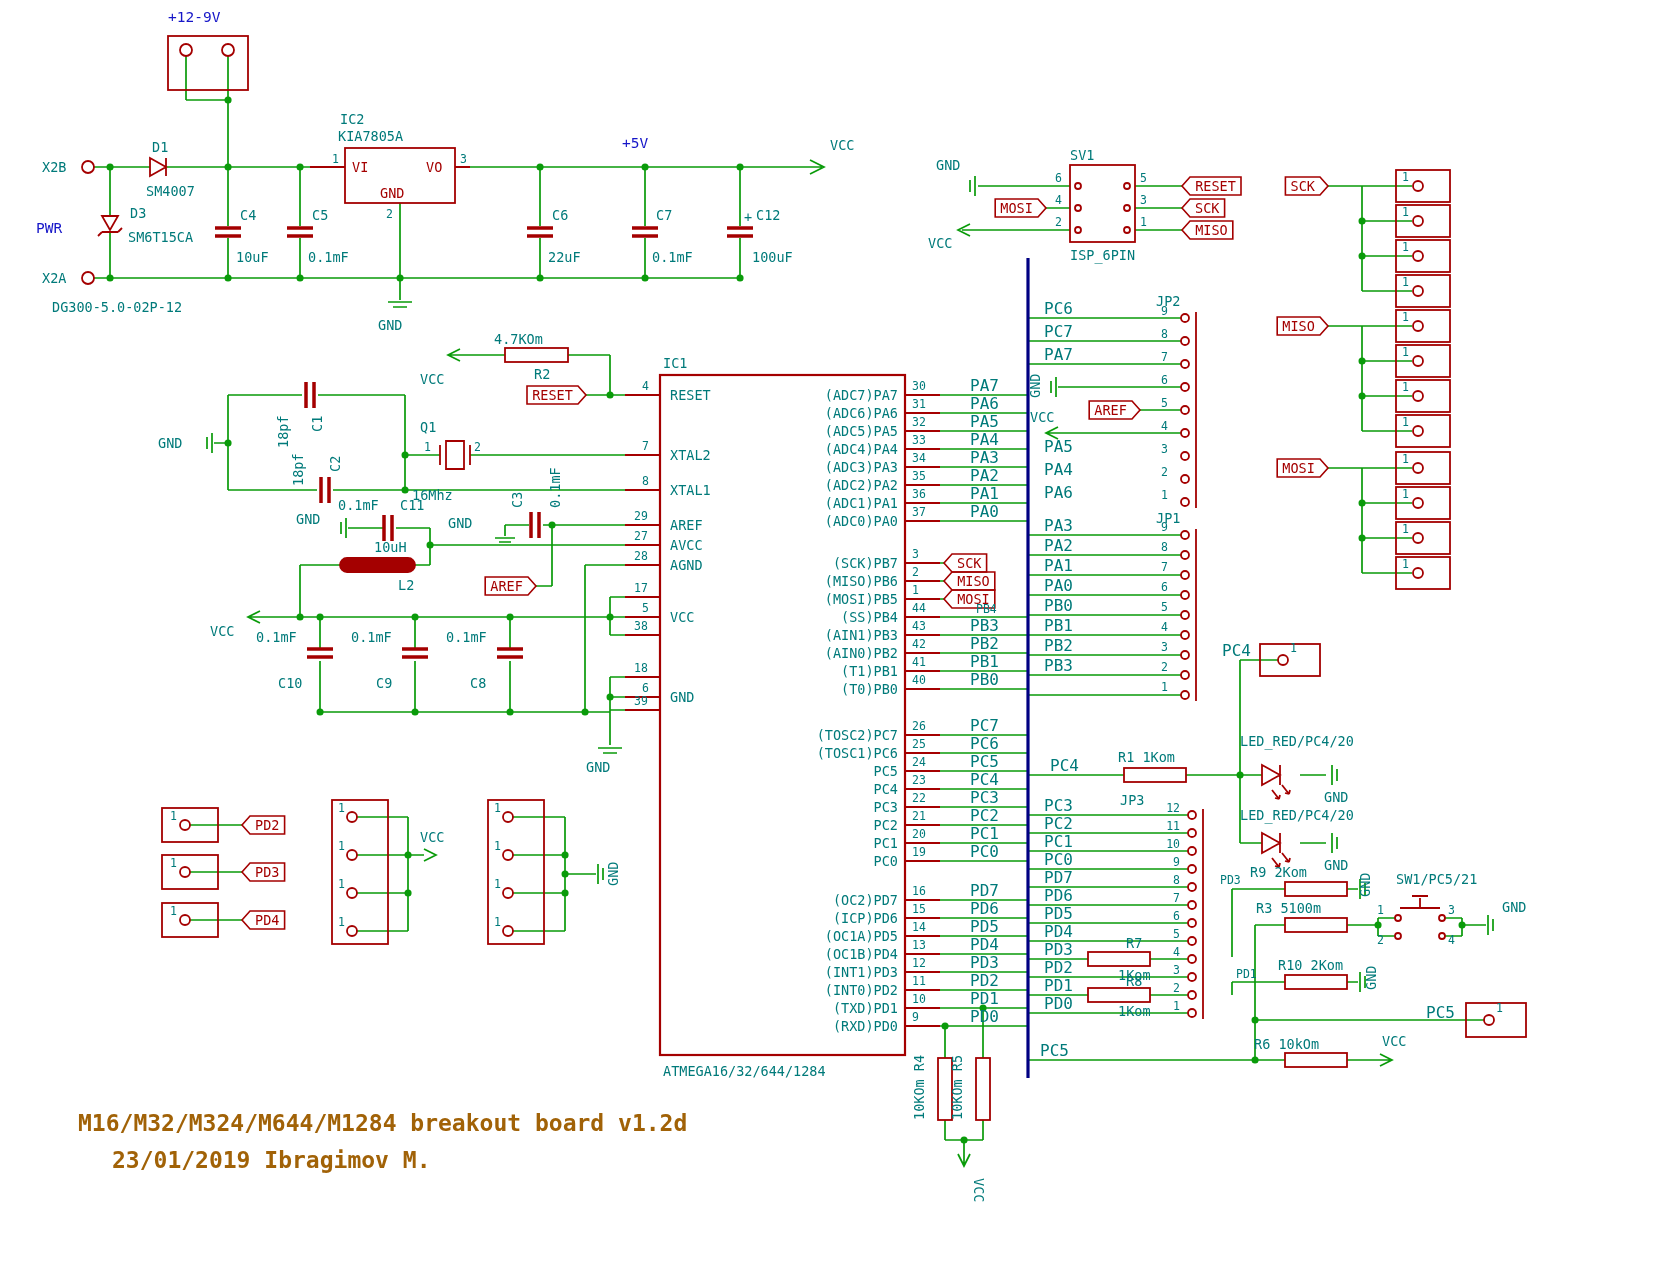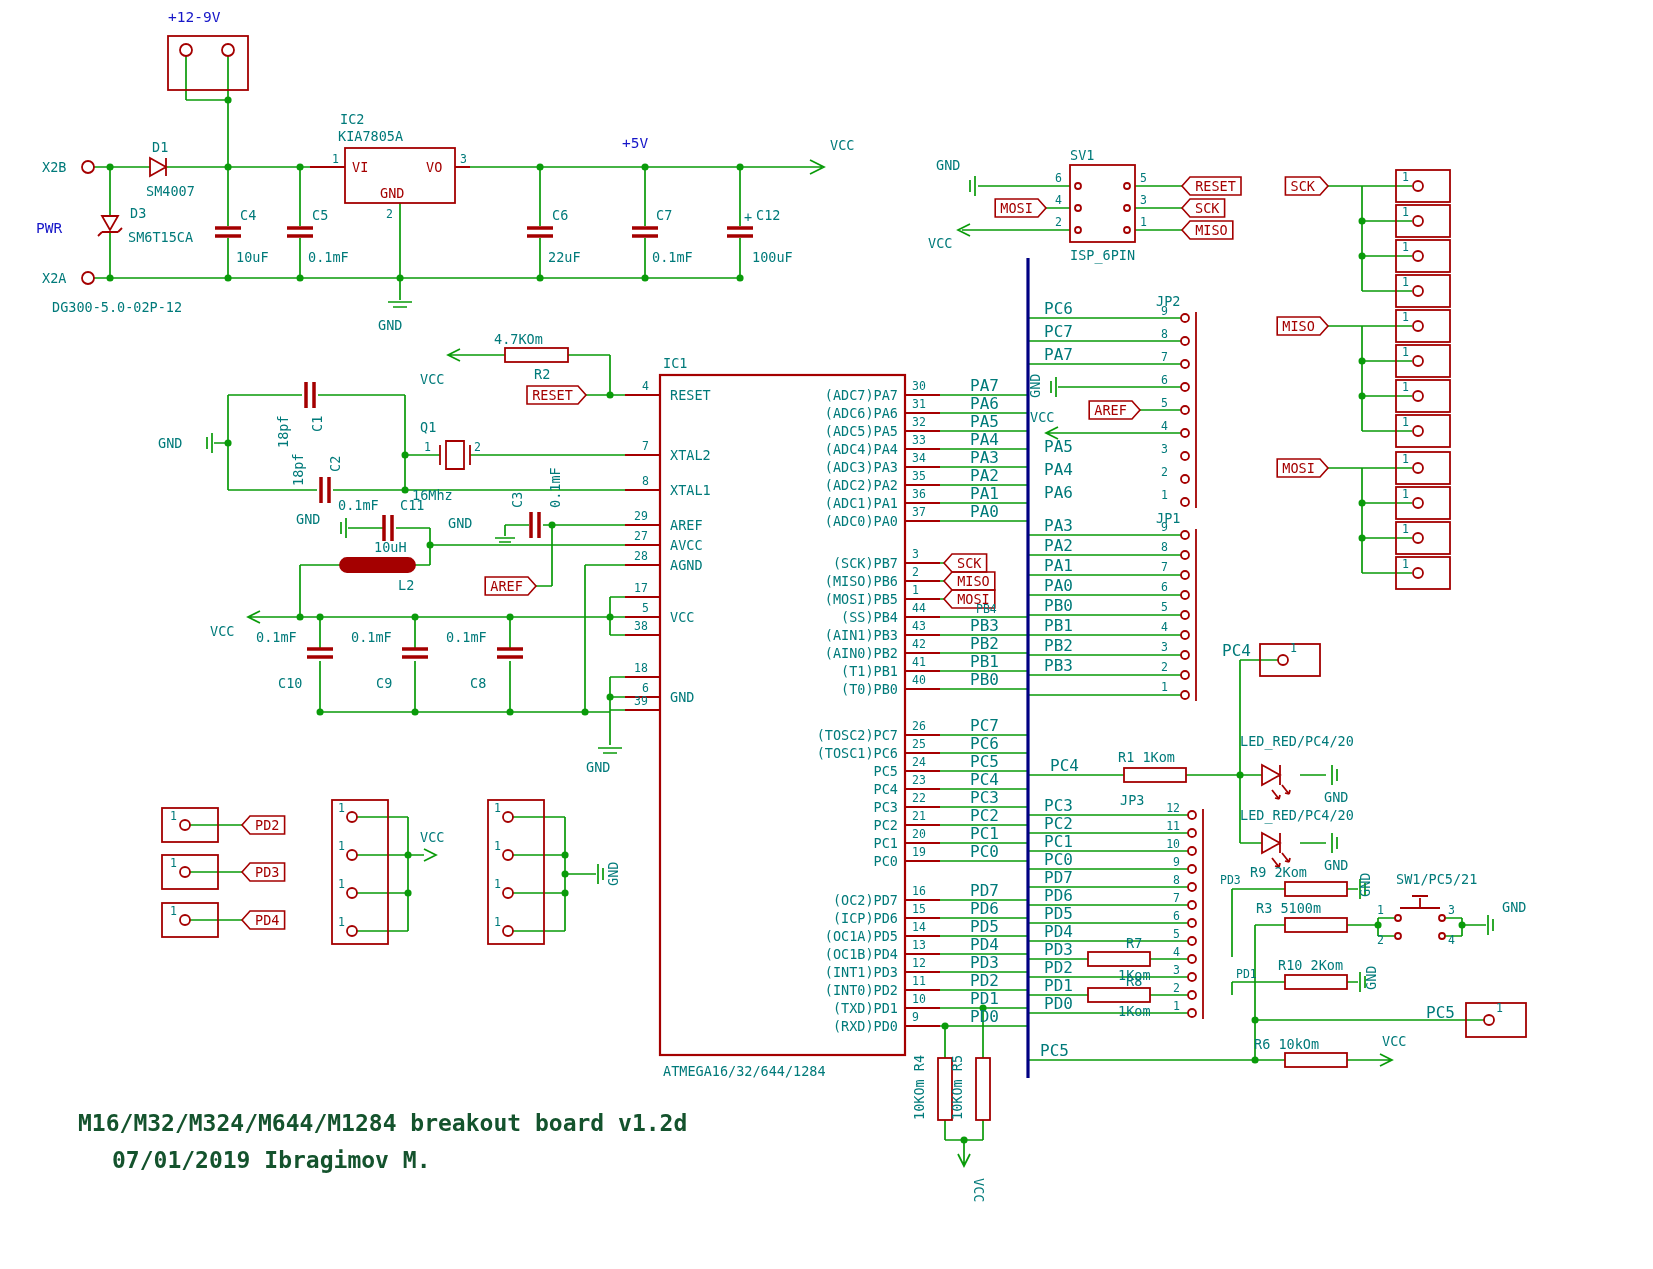--- a/index.html
+++ b/index.html
@@ -5,21 +5,21 @@
   html,body{margin:0;padding:0;background:#ffffff;}
   .stage{position:relative;width:1653px;height:1269px;background:#ffffff;overflow:hidden;
          font-family:"DejaVu Sans Mono",monospace;}
   svg{position:absolute;left:0;top:0;}
   .lbl{font-family:"DejaVu Sans Mono",monospace;font-size:13.5px;fill:#007a7a;}
   .lbl.p{font-size:11.5px;}
   .lbl.N{font-size:16px;}
   .lbl.b{font-size:14.5px;fill:#1616c8;}
   .lbl.s{fill:#a40000;}
   .flagbox{fill:none;stroke:#a40000;stroke-width:1.6;}
-  .ttl{position:absolute;color:#14532d;font-weight:bold;font-size:23px;white-space:pre;
+  .ttl{position:absolute;color:#a16207;font-weight:bold;font-size:23px;white-space:pre;
        font-family:"DejaVu Sans Mono",monospace;}
   #title1{left:78px;top:1110px;}
   #title2{left:112px;top:1147px;}
 </style>
 </head>
 <body>
 
 <div class="stage">
 <svg width="1653" height="1269" viewBox="0 0 1653 1269">
 
@@ -549,14 +549,14 @@
         <text x="1402" y="391" class="lbl p">1</text>
         <text x="1402" y="426" class="lbl p">1</text>
         <text x="1402" y="463" class="lbl p">1</text>
         <text x="1402" y="498" class="lbl p">1</text>
         <text x="1402" y="533" class="lbl p">1</text>
         <text x="1402" y="568" class="lbl p">1</text>
       </g>
 </svg>
 
 <div id="title1" class="ttl">M16/M32/M324/M644/M1284 breakout board v1.2d</div>
-<div id="title2" class="ttl">07/01/2019 Ibragimov M.</div>
+<div id="title2" class="ttl">23/01/2019 Ibragimov M.</div>
 </div>
 
 </body></html>

